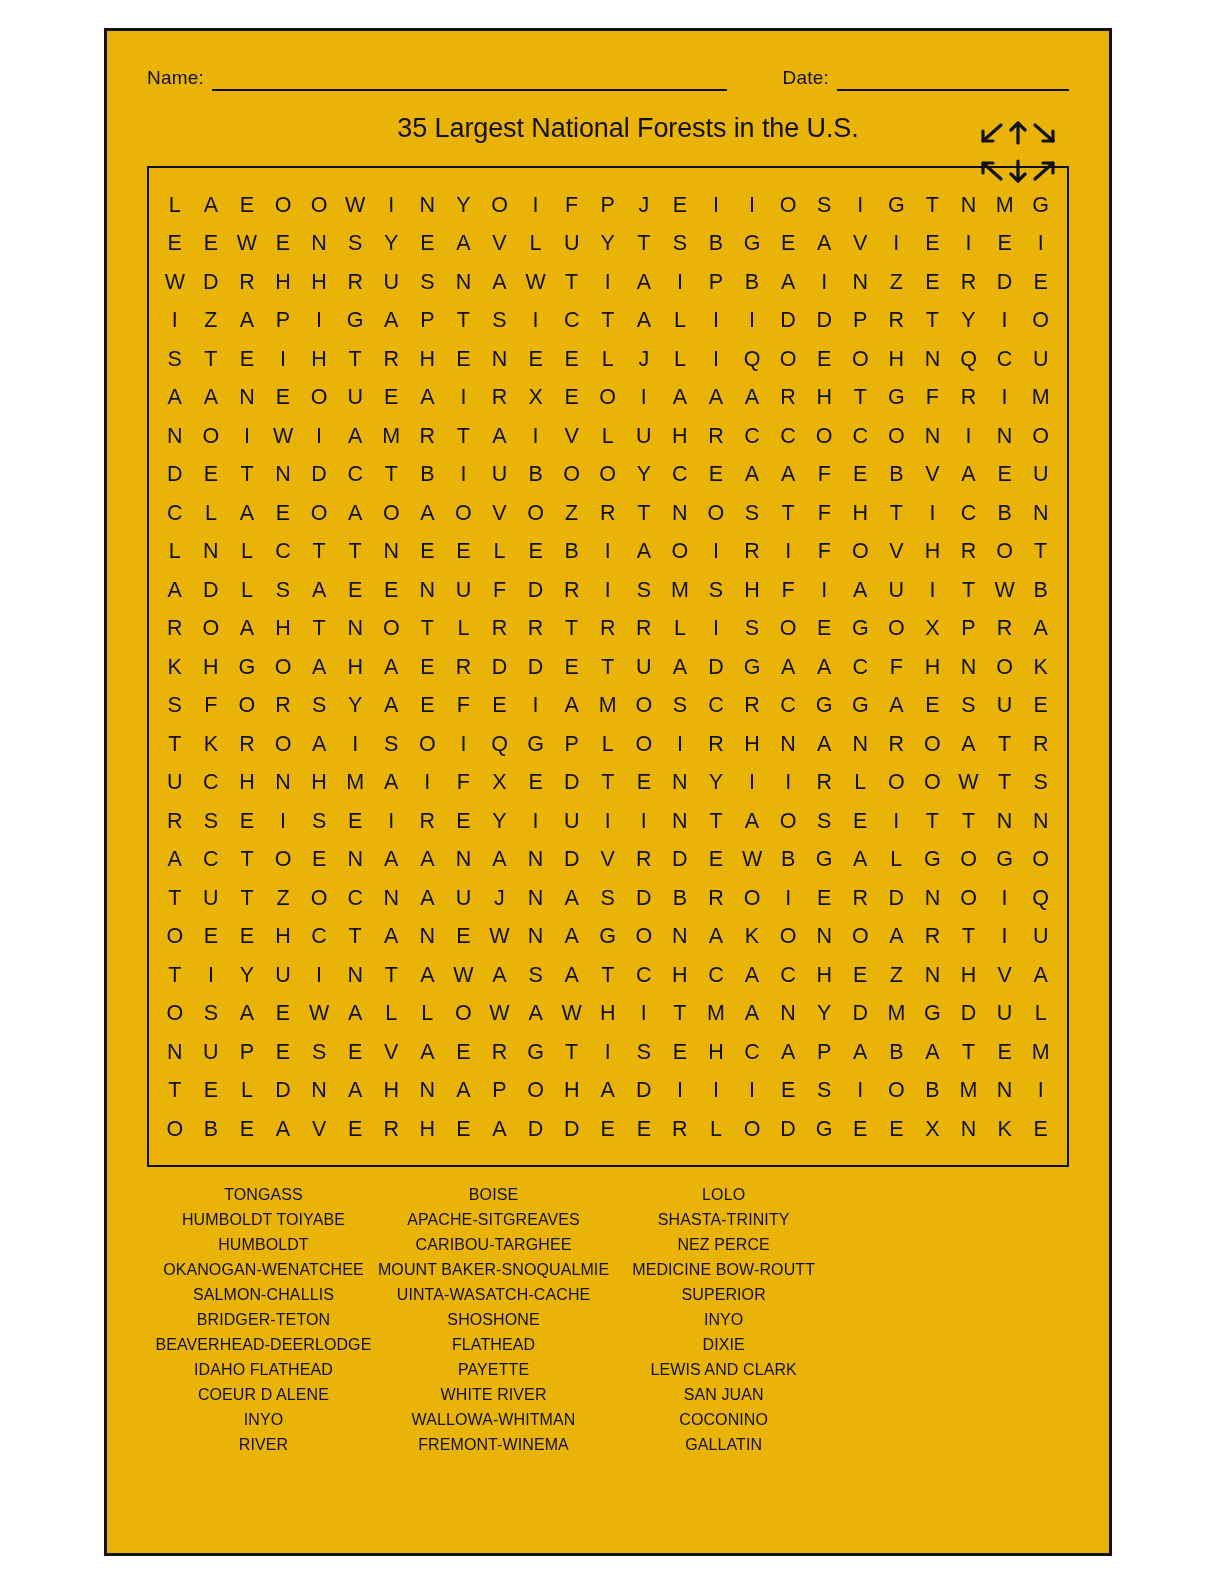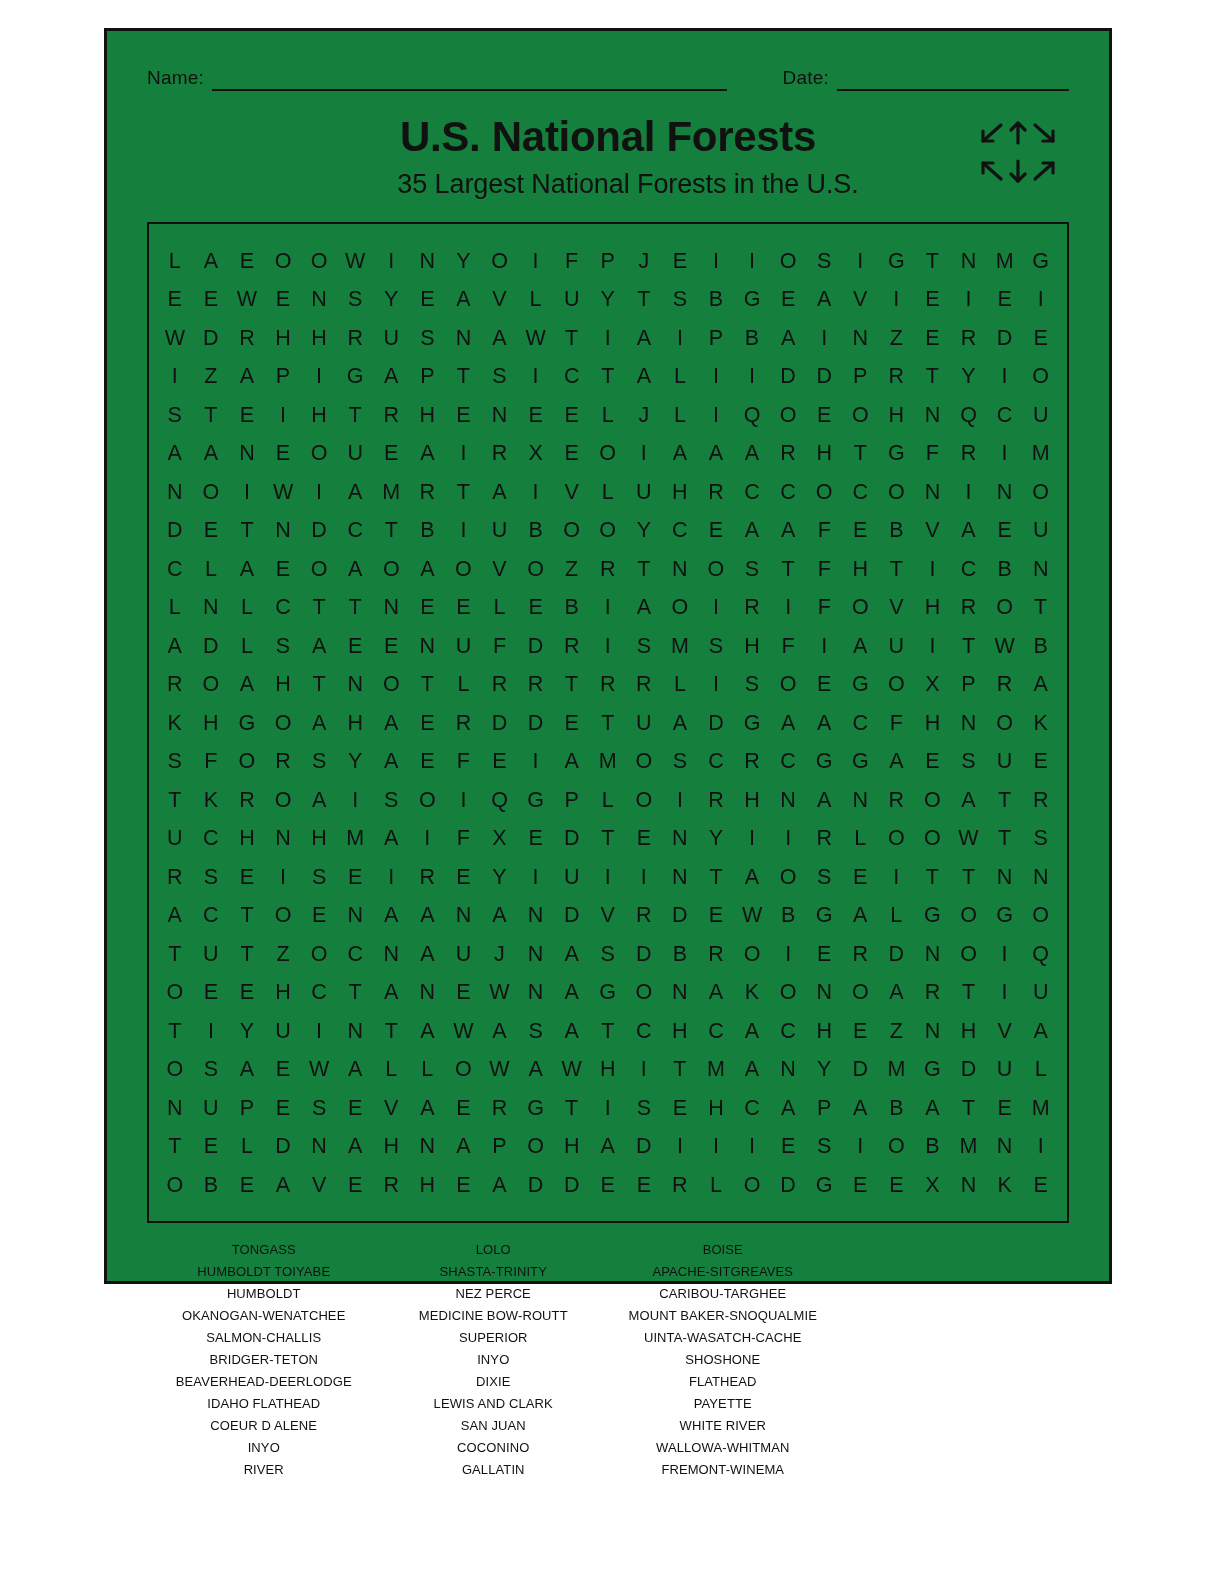--- a/index.html
+++ b/index.html
@@ -12,23 +12,23 @@
     width: 1224px;
     height: 1584px;
     font-family: "Liberation Sans", sans-serif;
     color: #111111;
   }
   .page {
     position: absolute;
     left: 104px;
     top: 28px;
     width: 1008px;
-    height: 1256px;
+    height: 1528px;
     border: 3px solid #111111;
-    background: #15803d;
+    background: #eab308;
   }
   .name-date-row {
     display: flex;
     align-items: flex-end;
     padding: 36px 40px 0 40px;
     font-size: 19px;
     letter-spacing: 0.2px;
   }
   .field-label { white-space: nowrap; padding-bottom: 2px; }
   .field-line {
@@ -81,21 +81,21 @@
     line-height: 1;
     padding: 8.5px 0;
     letter-spacing: 0.5px;
   }
 
   .words {
     margin: 16px 42px 0 42px;
     display: grid;
     grid-template-columns: 1fr 1fr 1fr 1fr;
     column-gap: 0px;
-    font-size: 13px;
+    font-size: 16px;
   }
   .words .col { display: flex; flex-direction: column; align-items: center; }
   .words .col div {
     padding: 3.5px 0;
     text-align: center;
     white-space: nowrap;
     letter-spacing: 0.1px;
   }
 
   .footer {
@@ -118,21 +118,20 @@
 
   <div class="name-date-row">
     <span class="field-label">Name:</span>
     <span class="field-line name-field"></span>
     <span class="date-spacer"></span>
     <span class="field-label">Date:</span>
     <span class="field-line date-field"></span>
   </div>
 
   <div class="title-block">
-    <h1>U.S. National Forests</h1>
     <div class="subtitle">35 Largest National Forests in the U.S.</div>
     <div class="logo">
       <svg width="86" height="66" viewBox="0 0 86 66">
         <g stroke="#111" stroke-width="3.2" fill="none" stroke-linecap="round" stroke-linejoin="round">
 
           <line x1="26" y1="6" x2="8" y2="22"></line>
           <polyline points="8,12 8,22 18,22"></polyline>
 
           <line x1="43" y1="24" x2="43" y2="4"></line>
           <polyline points="36,11 43,4 50,11"></polyline>
@@ -843,41 +842,41 @@
         <div>OKANOGAN-WENATCHEE</div>
         <div>SALMON-CHALLIS</div>
         <div>BRIDGER-TETON</div>
         <div>BEAVERHEAD-DEERLODGE</div>
         <div>IDAHO FLATHEAD</div>
         <div>COEUR D ALENE</div>
         <div>INYO</div>
         <div>RIVER</div>
       </div>
     <div class="col">
+        <div>BOISE</div>
+        <div>APACHE-SITGREAVES</div>
+        <div>CARIBOU-TARGHEE</div>
+        <div>MOUNT BAKER-SNOQUALMIE</div>
+        <div>UINTA-WASATCH-CACHE</div>
+        <div>SHOSHONE</div>
+        <div>FLATHEAD</div>
+        <div>PAYETTE</div>
+        <div>WHITE RIVER</div>
+        <div>WALLOWA-WHITMAN</div>
+        <div>FREMONT-WINEMA</div>
+      </div>
+    <div class="col">
         <div>LOLO</div>
         <div>SHASTA-TRINITY</div>
         <div>NEZ PERCE</div>
         <div>MEDICINE BOW-ROUTT</div>
         <div>SUPERIOR</div>
         <div>INYO</div>
         <div>DIXIE</div>
         <div>LEWIS AND CLARK</div>
         <div>SAN JUAN</div>
         <div>COCONINO</div>
         <div>GALLATIN</div>
       </div>
-    <div class="col">
-        <div>BOISE</div>
-        <div>APACHE-SITGREAVES</div>
-        <div>CARIBOU-TARGHEE</div>
-        <div>MOUNT BAKER-SNOQUALMIE</div>
-        <div>UINTA-WASATCH-CACHE</div>
-        <div>SHOSHONE</div>
-        <div>FLATHEAD</div>
-        <div>PAYETTE</div>
-        <div>WHITE RIVER</div>
-        <div>WALLOWA-WHITMAN</div>
-        <div>FREMONT-WINEMA</div>
-      </div>
   </div>
 
 
 </div>
 
 </body></html>

